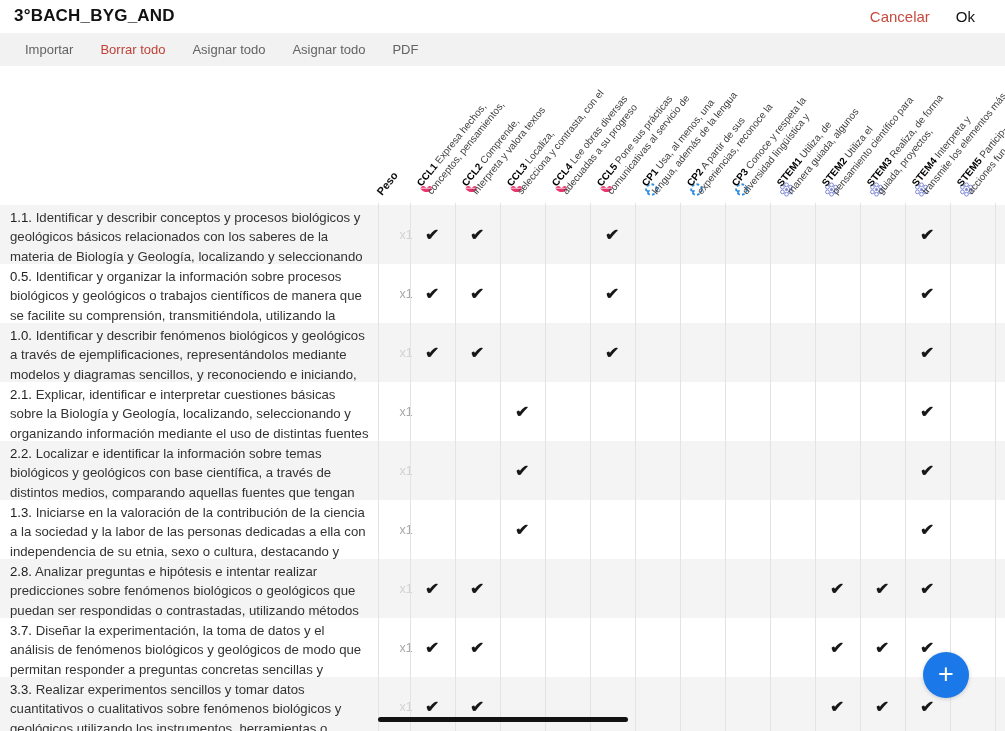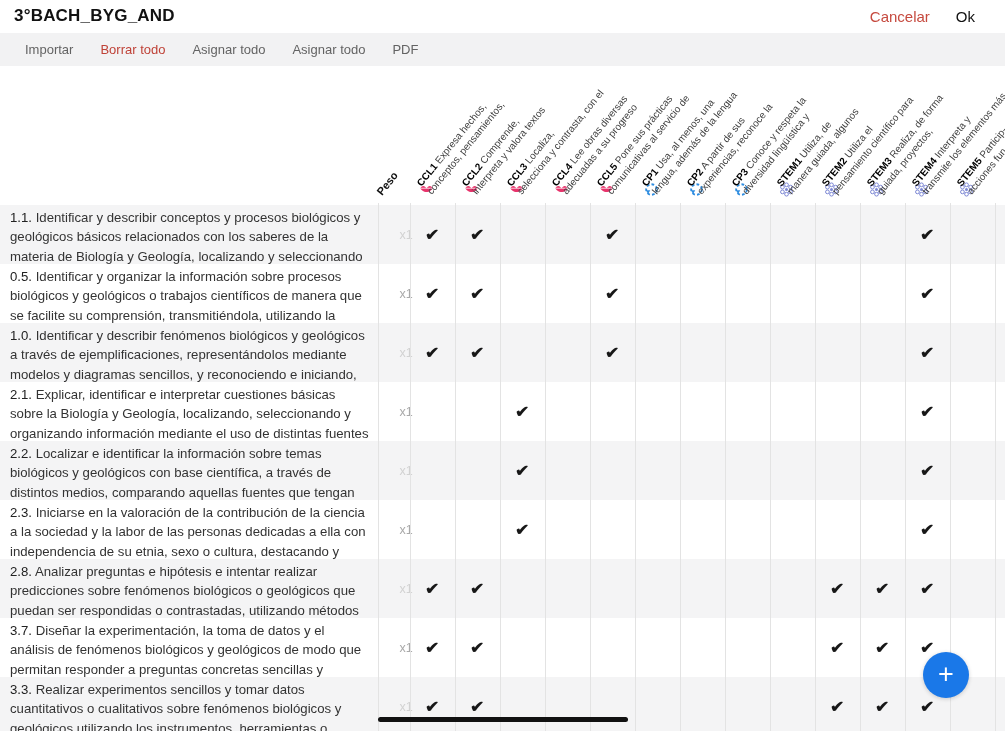--- a/index.html
+++ b/index.html
@@ -179,21 +179,21 @@
     <div class="mx-cell" style="left: 725px; top: 441px;"></div>
     <div class="mx-cell" style="left: 770px; top: 441px;"></div>
     <div class="mx-cell" style="left: 815px; top: 441px;"></div>
     <div class="mx-cell" style="left: 860px; top: 441px;"></div>
     <div class="mx-cell" style="left: 905px; top: 441px;">
       <span class="check" style="color: rgb(23, 23, 23);">✔</span>
     </div>
     <div class="mx-cell" style="left: 950px; top: 441px;"></div>
     <div class="row-band white" style="top: 500px;"></div>
     <div class="crit-cell" style="top: 500px;">
-      <div class="crit-text"><span class="crit-num">2.3. </span><span> Iniciarse en la valoración de la contribución de la ciencia a la sociedad y la labor de las personas dedicadas a ella con independencia de su etnia, sexo o cultura, destacando y</span></div>
+      <div class="crit-text"><span class="crit-num">1.3. </span><span> Iniciarse en la valoración de la contribución de la ciencia a la sociedad y la labor de las personas dedicadas a ella con independencia de su etnia, sexo o cultura, destacando y</span></div>
     </div>
     <div class="weight-cell" style="left: 378px; top: 500px;">
       <span class="weight-val on-white">x1</span>
     </div>
     <div class="mx-cell" style="left: 410px; top: 500px;"></div>
     <div class="mx-cell" style="left: 455px; top: 500px;"></div>
     <div class="mx-cell" style="left: 500px; top: 500px;">
       <span class="check" style="color: rgb(23, 23, 23);">✔</span>
     </div>
     <div class="mx-cell" style="left: 545px; top: 500px;"></div>

